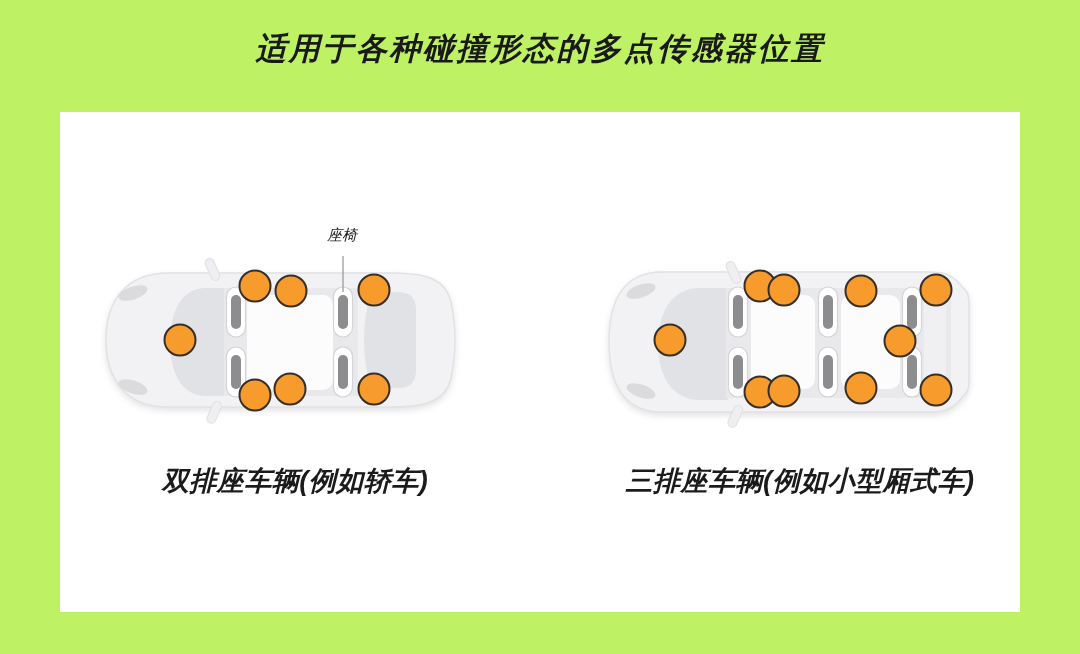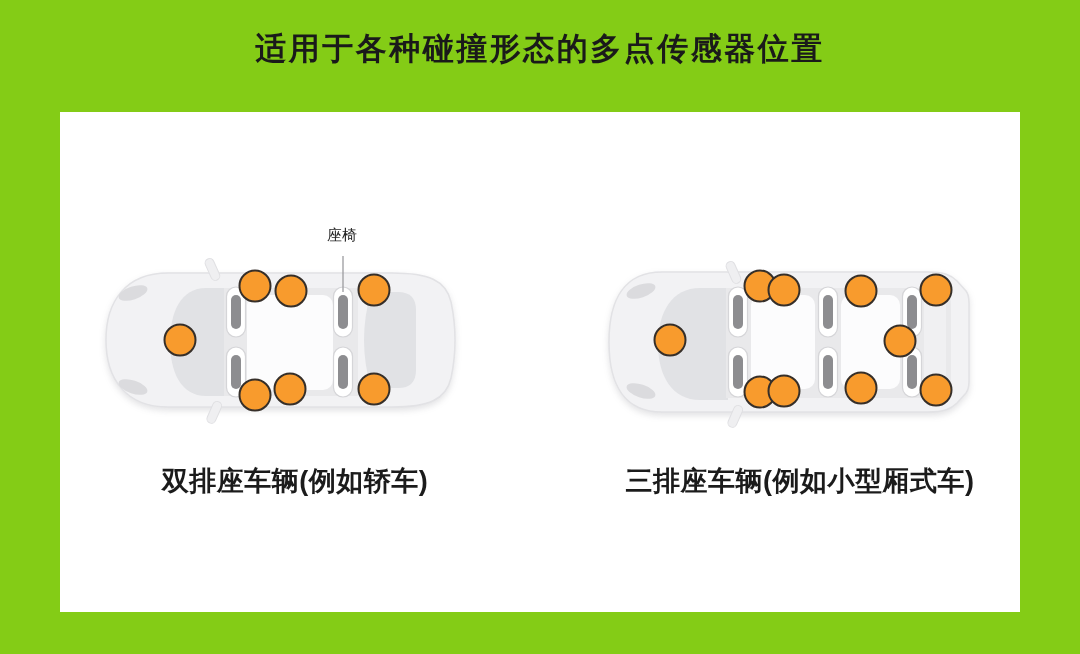--- a/index.html
+++ b/index.html
@@ -1,22 +1,23 @@
 <!DOCTYPE html>
 <html><head>
 <meta charset="utf-8">
 <style>
   html, body { margin: 0; padding: 0; background: #F7F7F8; }
   .page {
     position: relative;
     width: 1080px;
     height: 654px;
-    background: #84cc16;
+    background: #bef264;
     font-family: "Liberation Sans", "DejaVu Sans", sans-serif;
     overflow: hidden;
+    font-style: italic;
   }
   .title {
     position: absolute;
     top: 28px;
     left: 0;
     width: 100%;
     margin: 0;
     text-align: center;
     font-size: 31px;
     font-weight: 700;

